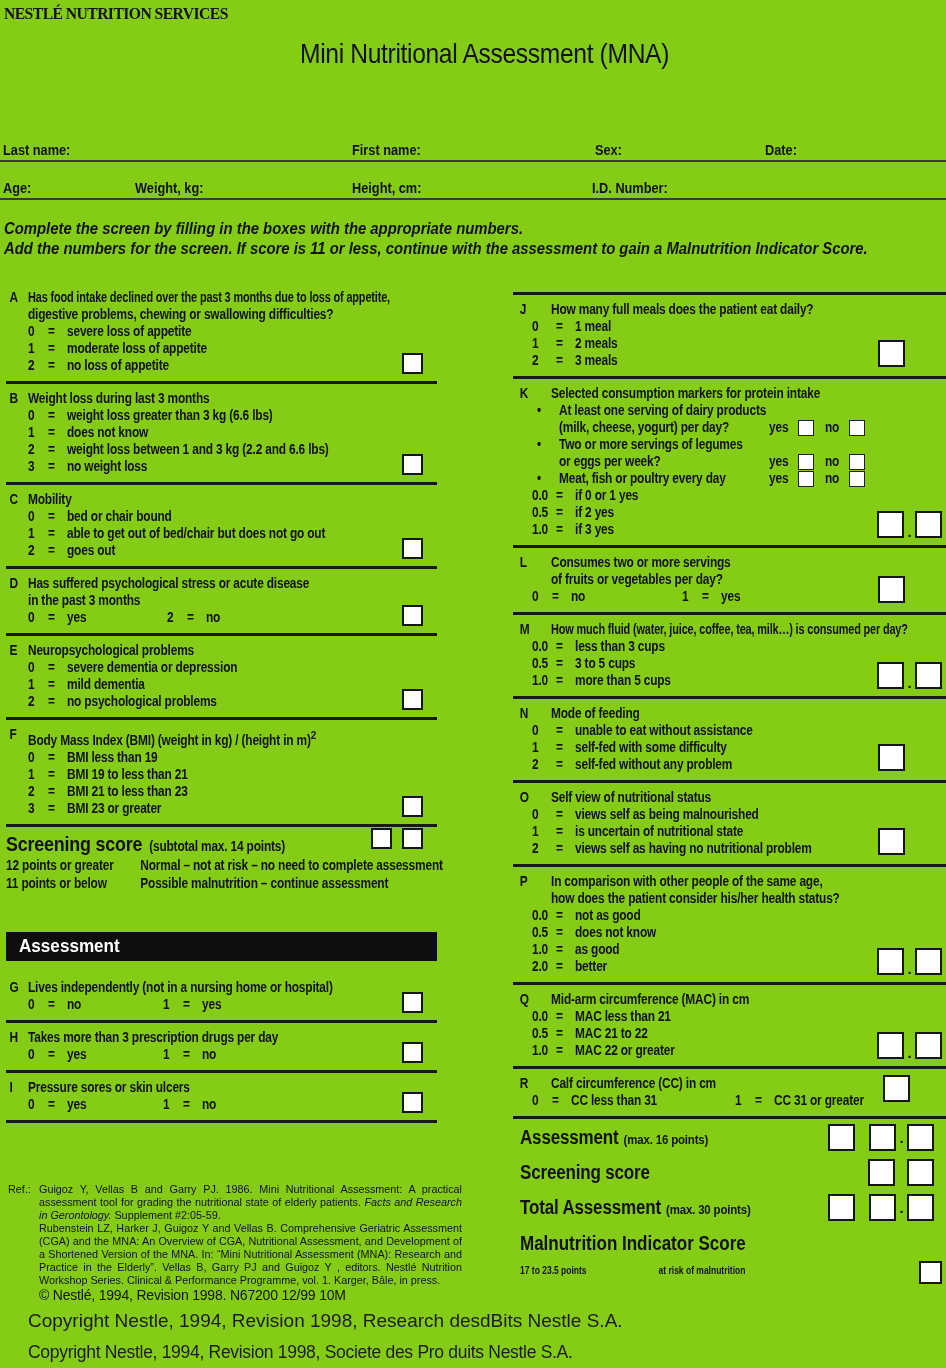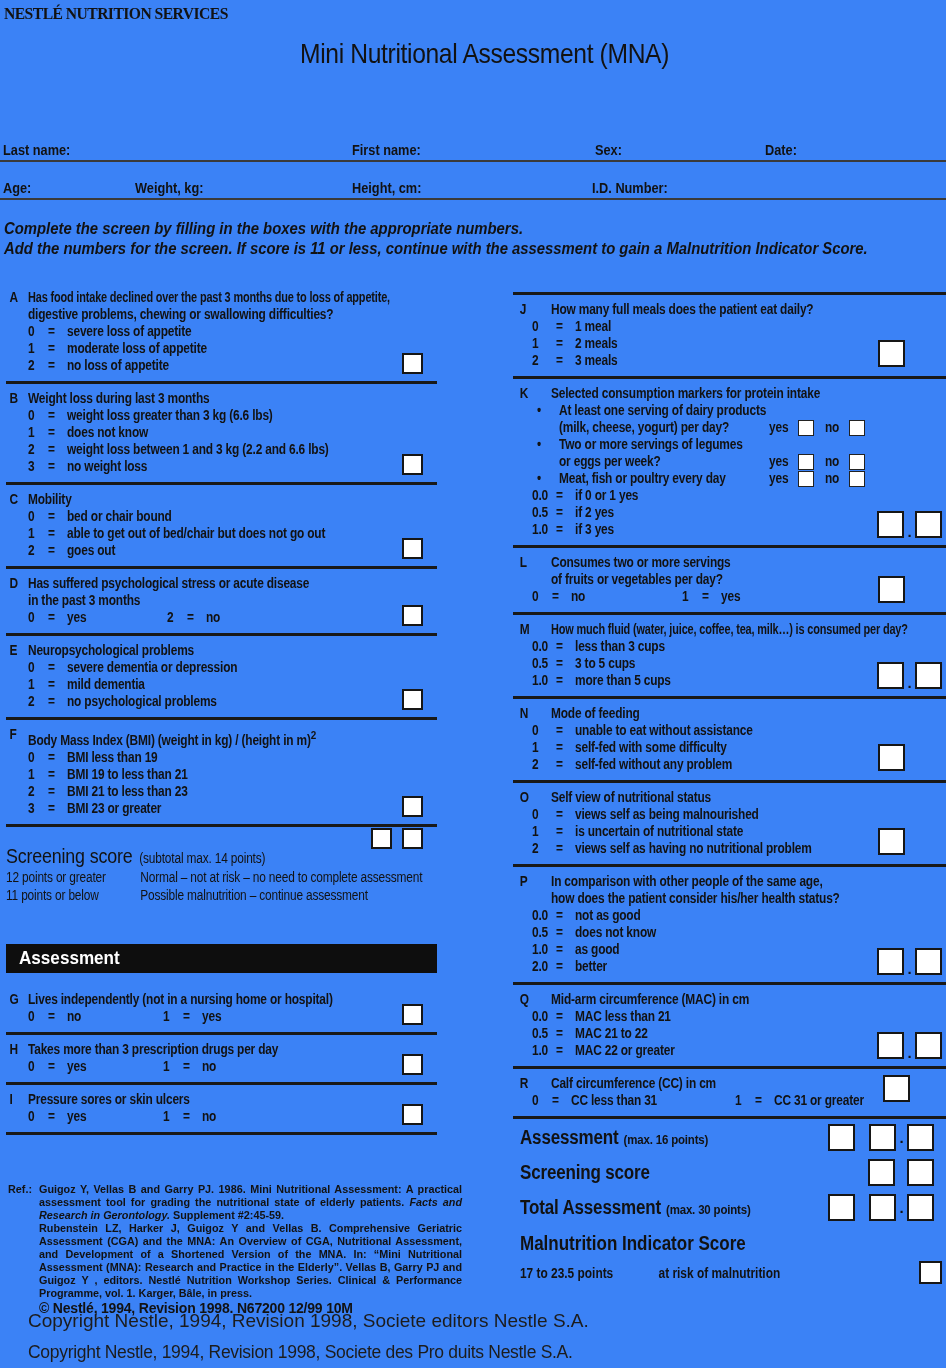--- a/index.html
+++ b/index.html
@@ -1,17 +1,17 @@
 <!DOCTYPE html>
 <html><head>
 <meta charset="utf-8">
 <style>
   *{margin:0;padding:0;box-sizing:border-box}
   html,body{background:#ffffff}
-  .page{position:relative;width:946px;height:1368px;background:#3b82f6;color:#121212;
+  .page{position:relative;width:946px;height:1368px;background:#84cc16;color:#121212;
         font-family:"Liberation Sans",sans-serif;overflow:hidden}
   .t{display:block;transform:scaleX(.85);transform-origin:0 50%;white-space:nowrap}
   span.t{display:inline-block}
   .x8{transform:scaleX(.78)}
   
   .brand{position:absolute;top:4px;left:4px;font-family:"Liberation Serif",serif;
          font-size:17px;font-weight:bold;letter-spacing:-.6px;transform:scaleX(.92);transform-origin:0 0;white-space:nowrap}
   .logo{position:absolute;top:24px;left:64px;width:124px}
   .title{position:absolute;top:38px;left:300px;font-size:28px;font-weight:500;letter-spacing:-.4px;
          transform:scaleX(.88);transform-origin:0 0;white-space:nowrap}
@@ -51,41 +51,41 @@
   .bxd{width:27px;height:27px;border:2px solid #161616;background:#fff}
   .dot{font-weight:bold;width:11px;text-align:center;font-size:15px;line-height:13px}
   
   .brow{display:flex;margin-left:24px}
   .bdot{flex:none;width:22px}
   .btxt{flex:1;min-width:0}
   .yn{position:absolute;right:81px;height:17px;display:flex;align-items:center;font-size:14px;font-weight:bold}
   .cb{width:16px;height:16px;border:1.5px solid #222;background:#fff;margin-left:7px}
   .yn .nol{margin-left:11px}
   
-  .ssblock{position:relative;padding:17px 0 6px;font-weight:normal;letter-spacing:-.2px}
+  .ssblock{position:relative;padding:5px 0 6px;font-weight:bold;letter-spacing:-.2px}
   .sstitle .sl{font-size:21px}
   .sstitle .sn{font-size:14px;margin-left:8px}
   .ssrow{display:flex;font-size:14px;line-height:18px}
   .sspts{flex:none;width:158px}
   .ssboxes{position:absolute;right:14px;top:1px;display:flex;gap:10px}
   .bxs{width:21px;height:21px;border:2px solid #161616;background:#fff}
   
   .sumrow{position:relative;height:35px;padding:7px 0 0 7px;font-weight:bold;letter-spacing:-.2px}
   .sl{font-size:20px}
   .sn{font-size:13.5px;margin-left:6px}
   .sboxes{position:absolute;top:5px;right:12px;display:flex;align-items:center}
   .sp14{width:14px}.sp12{width:12px}
   .mish{padding:8px 0 0 7px}
   .mish .t{font-size:20px;font-weight:bold}
-  .misrow{position:relative;padding:10px 0 0 7px;font-size:14px;font-weight:bold}
+  .misrow{position:relative;padding:10px 0 0 7px;font-size:10px;font-weight:bold}
   .misrow .row{display:flex}
   .mispts{flex:none;width:163px}
   .misbox{position:absolute;right:4px;top:6px;width:23px;height:23px;border:2px solid #161616;background:#fff}
   
-  .refs{position:absolute;left:8px;top:1183px;width:454px;font-size:10.8px;line-height:13px;font-weight:bold}
+  .refs{position:absolute;left:8px;top:1183px;width:454px;font-size:10.8px;line-height:13px;font-weight:normal}
   .rrow{display:flex}
   .rlab{flex:none;width:31px}
   .rtxt{flex:1;text-align:justify}
   .rtxt em{font-style:italic}
   .csmall{margin-top:2px;margin-left:31px;font-size:14px;letter-spacing:-.2px;white-space:nowrap}
   .foot1{position:absolute;left:28px;top:1310px;font-size:19px;color:#1c1c1c;white-space:nowrap}
   .foot2{position:absolute;left:28px;top:1342px;font-size:17.5px;letter-spacing:-.3px;color:#1c1c1c;white-space:nowrap}
 </style>
 </head>
 <body>
@@ -690,23 +690,23 @@
       <span class="misbox"></span>
     </div>
 
 
   </div>
 
   <div class="refs">
     <div class="rrow">
       <span class="rlab">Ref.:</span>
       <div class="rtxt">
-        <div><span>Guigoz Y, Vellas B and Garry PJ. 1986. Mini Nutritional Assessment: A practical assessment tool for grading the nutritional state of elderly patients. </span><em>Facts and Research in Gerontology.</em><span> Supplement #2:45-59.</span></div>
+        <div><span>Guigoz Y, Vellas B and Garry PJ. 1986. Mini Nutritional Assessment: A practical assessment tool for grading the nutritional state of elderly patients. </span><em>Facts and Research in Gerontology.</em><span> Supplement #2:05-59.</span></div>
         <div>Rubenstein LZ, Harker J, Guigoz Y and Vellas B. Comprehensive Geriatric Assessment (CGA) and the MNA: An Overview of CGA, Nutritional Assessment, and Development of a Shortened Version of the MNA. In: “Mini Nutritional Assessment (MNA): Research and Practice in the Elderly”. Vellas B, Garry PJ and Guigoz Y , editors. Nestlé Nutrition Workshop Series. Clinical &amp; Performance Programme, vol. 1. Karger, Bâle, in press.</div>
       </div>
     </div>
     <div class="csmall">© Nestlé, 1994, Revision 1998.  N67200  12/99  10M</div>
   </div>
 
-  <div class="foot1">Copyright Nestle, 1994, Revision 1998, Societe editors Nestle S.A.</div>
+  <div class="foot1">Copyright Nestle, 1994, Revision 1998, Research desdBits Nestle S.A.</div>
   <div class="foot2">Copyright Nestle, 1994, Revision 1998, Societe des Pro duits Nestle S.A.</div>
 
 </div>
 
 </body></html>

